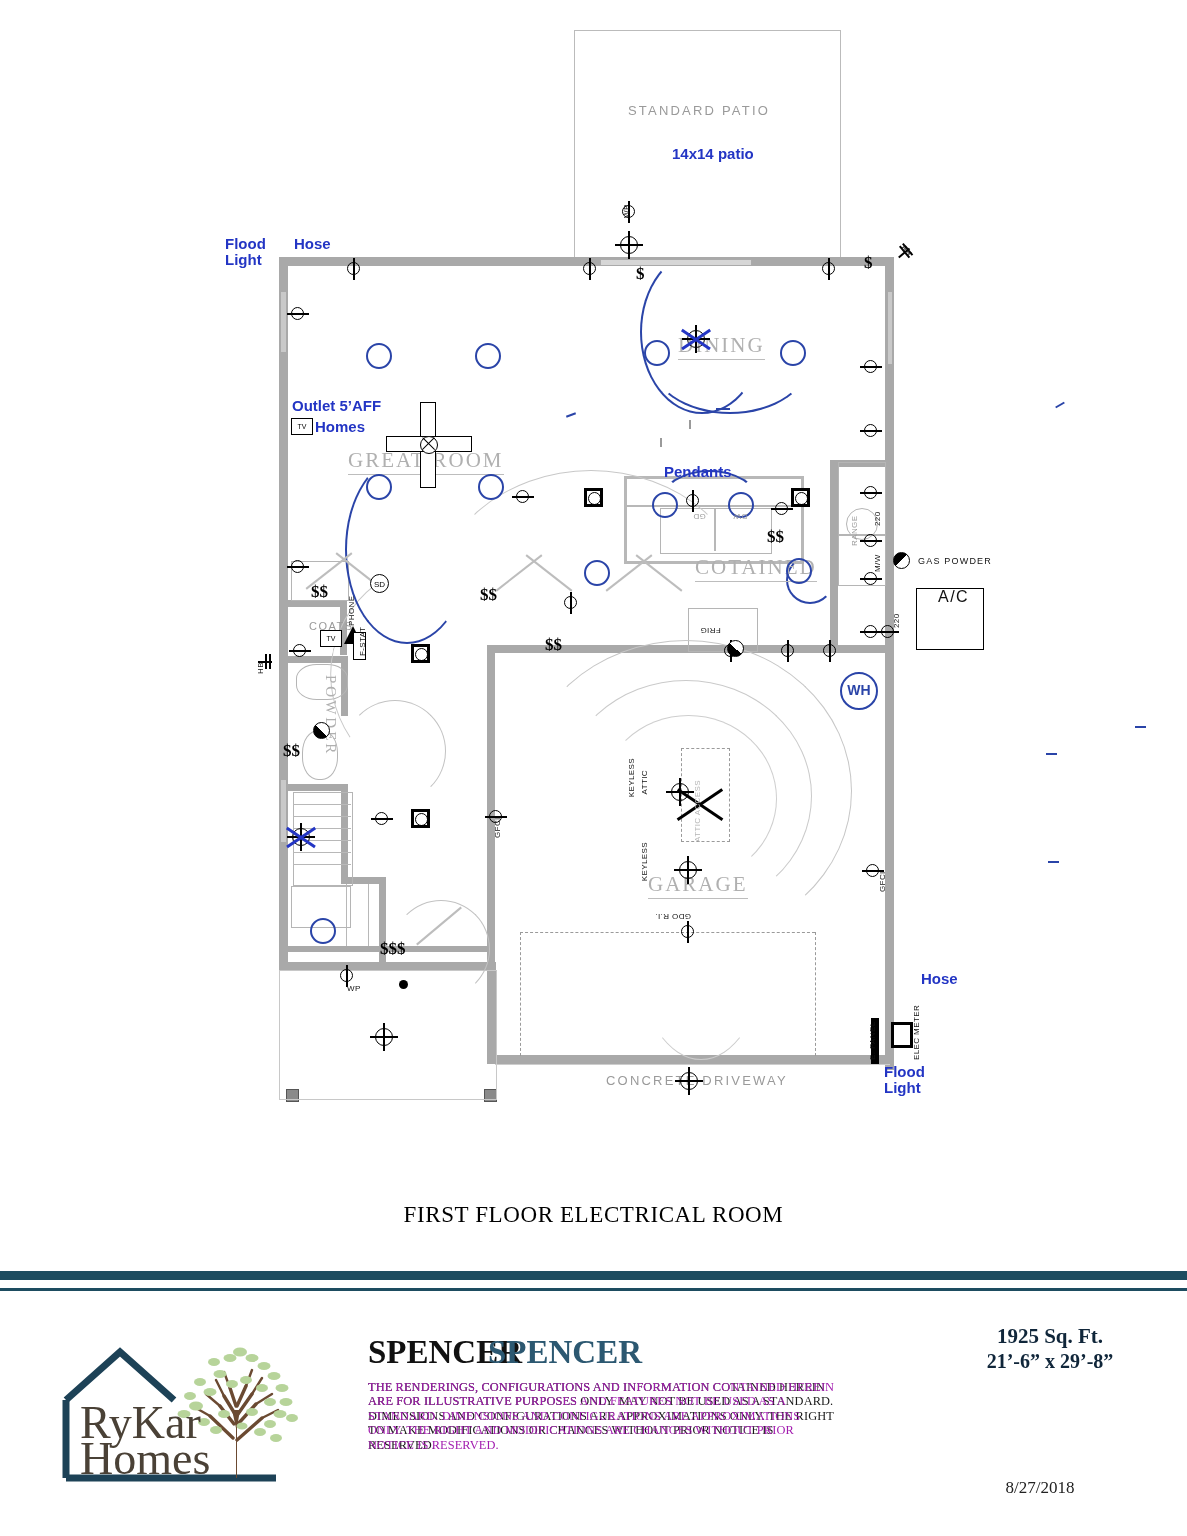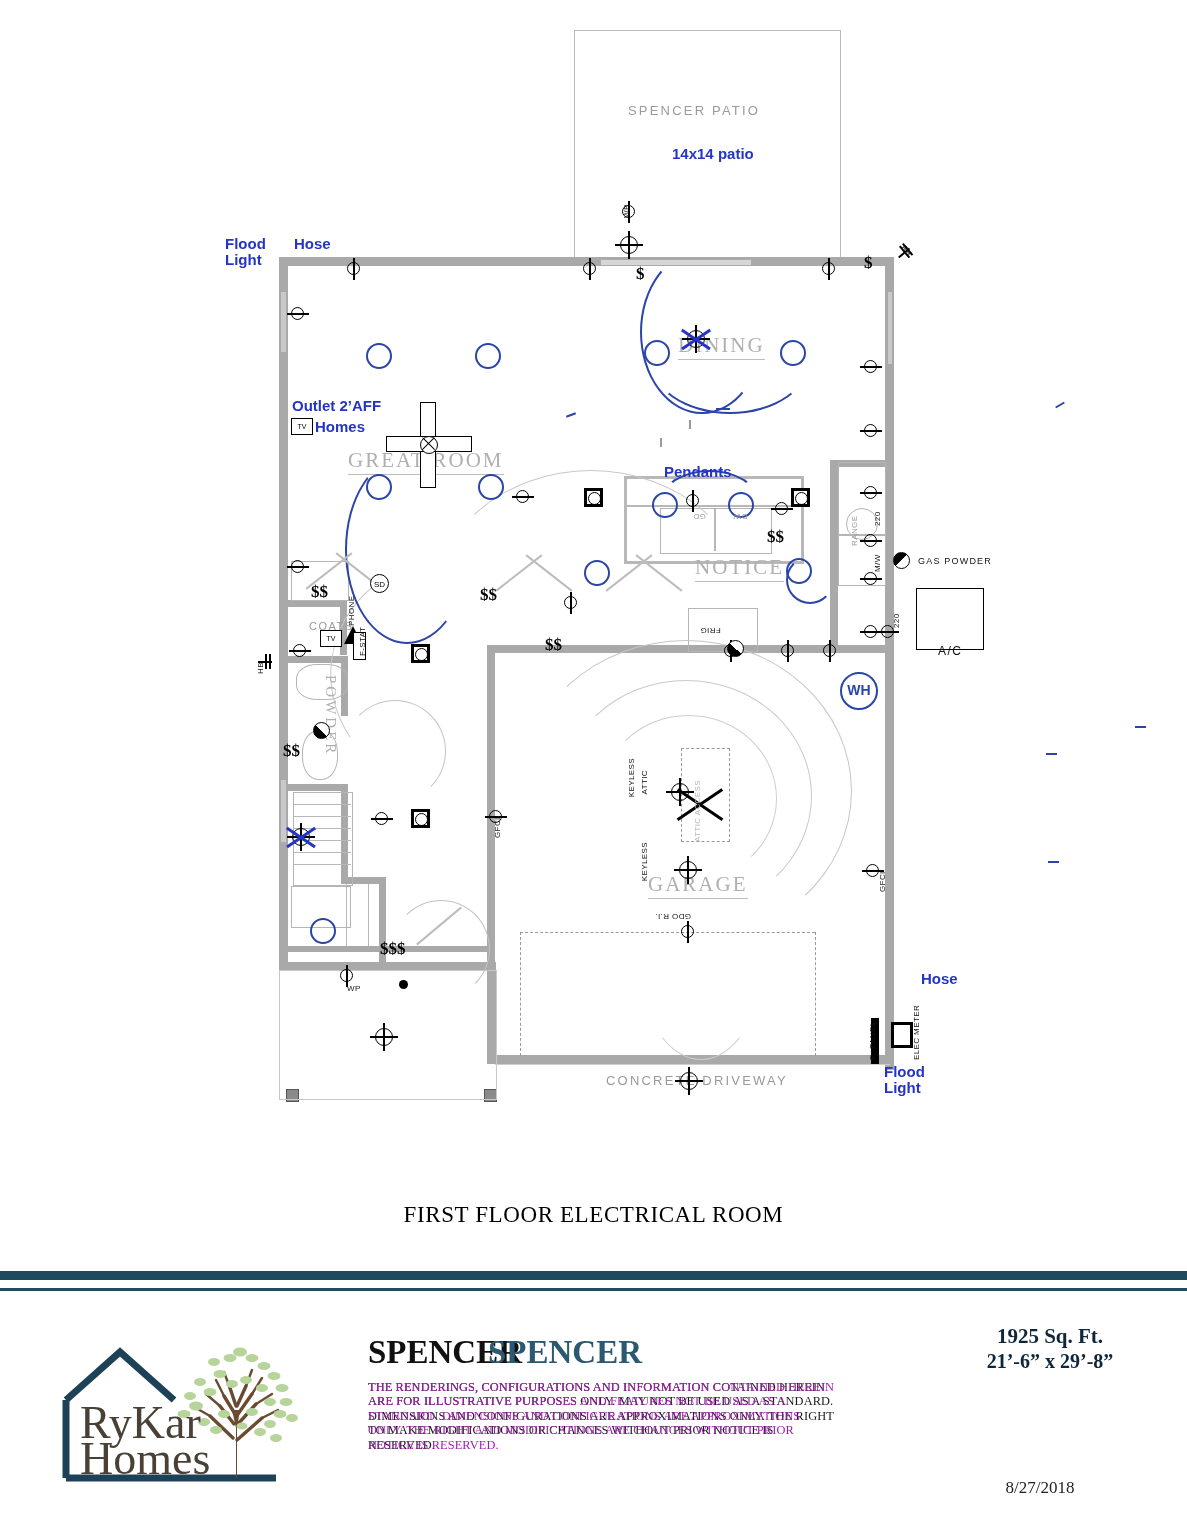--- a/index.html
+++ b/index.html
@@ -140,21 +140,21 @@
         font-family:"Liberation Serif",serif;font-weight:bold;font-size:20px;color:#10263a;}
   .date{position:absolute;left:940px;top:182px;width:200px;text-align:center;
         font-family:"Liberation Serif",serif;font-size:17px;color:#222;}
 </style>
 </head>
 <body>
 
 <div class="plan">
 
   <div class="greybox" style="left:574px;top:30px;width:265px;height:232px;border-color:#bbb;"></div>
-  <div class="cadtext" style="left:628px;top:103px;">SPENCER PATIO</div>
+  <div class="cadtext" style="left:628px;top:103px;">STANDARD PATIO</div>
   <div class="blue" style="left:672px;top:146px;">14x14 patio</div>
 
   <div class="wall" style="left:279px;top:257px;width:615px;height:9px;"></div>
 
   <div class="wall" style="left:279px;top:257px;width:9px;height:393px;"></div>
   <div class="wall" style="left:279px;top:640px;width:9px;height:330px;"></div>
 
   <div class="wall" style="left:885px;top:257px;width:9px;height:205px;"></div>
   <div class="wall" style="left:885px;top:455px;width:9px;height:615px;"></div>
 
@@ -215,21 +215,21 @@
   <div class="greybox" style="left:291px;top:886px;width:58px;height:40px;"></div>
   <div class="greybox" style="left:291px;top:561px;width:56px;height:38px;"></div>
 
   <div class="dashbox" style="left:520px;top:932px;width:295px;height:1px;border-style:dashed;border-width:1px 0 0 0;"></div>
   <div class="dashbox" style="left:520px;top:932px;width:1px;height:124px;border-width:0 0 0 1px;"></div>
   <div class="dashbox" style="left:815px;top:932px;width:1px;height:124px;border-width:0 0 0 1px;"></div>
 
   <div class="dashbox" style="left:681px;top:748px;width:47px;height:92px;"></div>
 
   <div class="box" style="left:916px;top:588px;width:66px;height:60px;"></div>
-  <div class="tiny" style="left:938px;top:644px;font-size:12px;letter-spacing:1.5px;">A/C</div>
+  <div class="tiny" style="left:938px;top:588px;font-size:16px;letter-spacing:1.5px;">A/C</div>
 
   <div class="box" style="left:286px;top:1089px;width:11px;height:11px;background:#8a8a8a;border-color:#555;"></div>
   <div class="box" style="left:484px;top:1089px;width:11px;height:11px;background:#8a8a8a;border-color:#555;"></div>
   <div class="thinline" style="left:279px;top:1094px;width:1px;height:0px;"></div>
   <div class="greybox" style="left:279px;top:970px;width:216px;height:128px;border-color:#c8c8c8;"></div>
   <div class="greybox" style="left:495px;top:1064px;width:395px;height:36px;border-color:#cdcdcd;border-width:1px 0 0 0;"></div>
   <div class="cadtext" style="left:606px;top:1073px;">CONCRETE DRIVEWAY</div>
 
   <div class="arc" style="left:330px;top:560px;width:240px;height:230px;border-color:transparent;border-left-color:#c8c8c8;transform:rotate(12deg);"></div>
   <div class="arc" style="left:430px;top:470px;width:320px;height:280px;border-color:transparent;border-top-color:#c8c8c8;"></div>
@@ -249,21 +249,21 @@
   <div class="thinline" style="left:300px;top:570px;width:58px;height:2px;background:#bdbdbd;transform:rotate(-38deg);"></div>
   <div class="thinline" style="left:330px;top:570px;width:58px;height:2px;background:#bdbdbd;transform:rotate(38deg);"></div>
   <div class="thinline" style="left:490px;top:572px;width:58px;height:2px;background:#bdbdbd;transform:rotate(-38deg);"></div>
   <div class="thinline" style="left:520px;top:572px;width:58px;height:2px;background:#bdbdbd;transform:rotate(38deg);"></div>
   <div class="thinline" style="left:600px;top:572px;width:58px;height:2px;background:#bdbdbd;transform:rotate(-38deg);"></div>
   <div class="thinline" style="left:630px;top:572px;width:58px;height:2px;background:#bdbdbd;transform:rotate(38deg);"></div>
   <div class="thinline" style="left:410px;top:925px;width:58px;height:2px;background:#bdbdbd;transform:rotate(-40deg);"></div>
 
   <div class="roomlabel big underline" style="left:348px;top:448px;">GREAT ROOM</div>
   <div class="roomlabel big underline" style="left:678px;top:333px;">DINING</div>
-  <div class="roomlabel big underline" style="left:695px;top:555px;">NOTICE</div>
+  <div class="roomlabel big underline" style="left:695px;top:555px;">COTAINED</div>
   <div class="roomlabel big underline" style="left:648px;top:872px;">GARAGE</div>
   <div class="roomlabel mid" style="left:322px;top:675px;writing-mode:vertical-rl;font-size:15px;letter-spacing:3px;">POWDER</div>
   <div class="cadtext" style="left:309px;top:620px;font-size:11px;letter-spacing:1.5px;">COATS</div>
 
   <div class="fan" style="left:382px;top:398px;">
     <b></b>
       <b class="b2"></b>
       <b class="b3"></b>
       <b class="b4"></b>
       <u></u>
@@ -391,21 +391,21 @@
   <div class="tiny rot90" style="left:892px;top:628px;">220</div>
   <div class="tiny rot90" style="left:493px;top:838px;">GFCI</div>
   <div class="tiny rot90" style="left:878px;top:892px;">GFCI</div>
   <div class="tiny" style="left:347px;top:984px;">WP</div>
 
   <div class="blue" style="left:225px;top:236px;">
     <span>Flood</span><br>
     <span>Light</span>
   </div>
   <div class="blue" style="left:294px;top:236px;">Hose</div>
-  <div class="blue" style="left:292px;top:398px;">Outlet 2’AFF</div>
+  <div class="blue" style="left:292px;top:398px;">Outlet 5’AFF</div>
   <div class="blue" style="left:315px;top:419px;">Homes</div>
   <div class="blue" style="left:664px;top:464px;">Pendants</div>
   <div class="blue" style="left:921px;top:971px;">Hose</div>
   <div class="blue" style="left:884px;top:1064px;">
     <span>Flood</span><br>
     <span>Light</span>
   </div>
 
   <div class="abs" style="left:566px;top:414px;width:10px;height:2px;background:#2a44a8;transform:rotate(-20deg);"></div>
   <div class="abs" style="left:716px;top:408px;width:14px;height:2px;background:#2a44a8;"></div>

